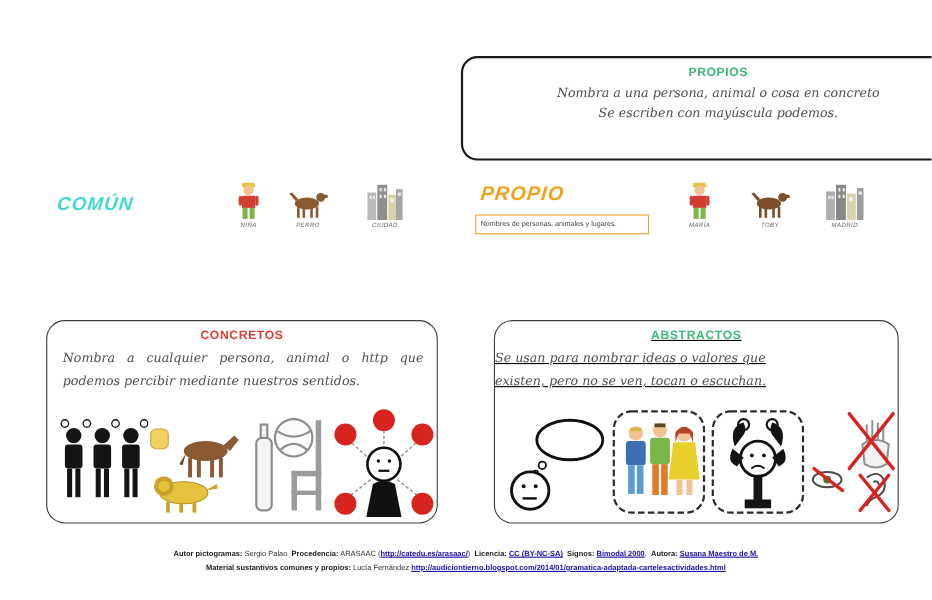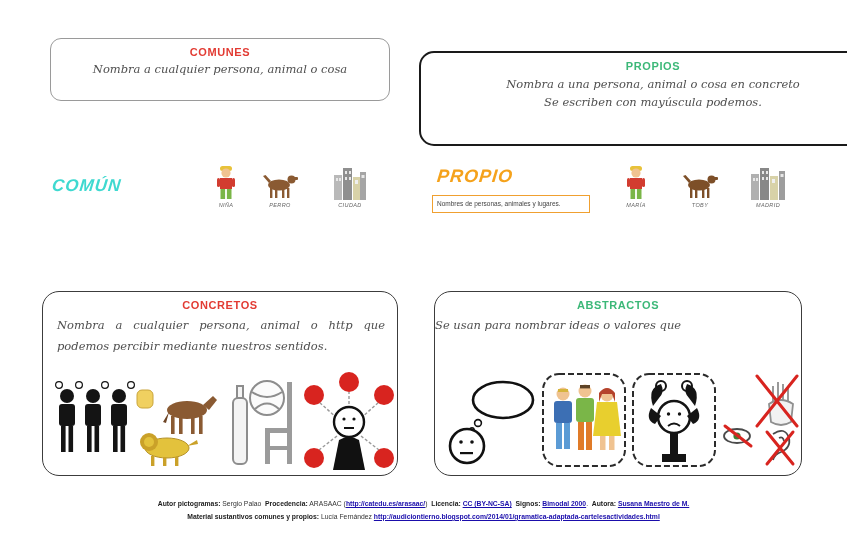--- a/index.html
+++ b/index.html
@@ -4,21 +4,21 @@
 <style>
   html,body{margin:0;padding:0;background:#fff;}
   .page{position:relative;width:847px;height:545px;background:#ffffff;overflow:hidden;
         font-family:"Liberation Sans",sans-serif;}
 
   
   .box{position:absolute;background:#fff;box-sizing:border-box;}
   .box-comunes{left:50px;top:38px;width:340px;height:63px;border:1.4px solid #9a9a9a;border-radius:11px;}
   .box-propios{left:419px;top:51px;width:468px;height:95px;border:2.6px solid #1a1a1a;border-radius:15px;}
   .box-concretos{left:42px;top:291px;width:356px;height:185px;border:1.7px solid #3c3c3c;border-radius:17px;}
-  .box-abstractos{left:434px;top:291px;width:368px;height:185px;border:1.7px solid #3c3c3c;border-radius:17px;}
+  .box-abstractos{left:449px;top:291px;width:368px;height:185px;border:1.7px solid #3c3c3c;border-radius:17px;text-decoration:underline;}
 
   .box-title{text-align:center;font-weight:bold;font-size:11px;letter-spacing:.6px;margin-top:7px;
              font-family:"Liberation Sans",sans-serif;}
   .t-red{color:#e23b33;}
   .t-green{color:#3cb878;}
 
   .script{font-family:"DejaVu Serif",serif;font-style:italic;color:#4f4f4f;}
   .box-body{font-size:11.5px;line-height:1.55;}
   .box-comunes .box-body{text-align:center;margin-top:3px;}
   .box-propios .box-body{text-align:center;margin-top:4px;}
@@ -47,24 +47,20 @@
           color:#333;line-height:1.9;}
   .footer span{white-space:pre;}
   .f-bold{font-weight:bold;color:#1c1c1c;}
   .f-link{color:#1a0dab;text-decoration:underline;font-weight:bold;cursor:pointer;}
 </style>
 </head>
 <body>
 
 <div class="page">
 
-  <div class="box box-comunes">
-    <div class="box-title t-red">COMUNES</div>
-    <div class="box-body script">Nombra a cualquier persona, animal o cosa</div>
-  </div>
 
   <div class="box box-propios">
     <div class="box-title t-green">PROPIOS</div>
     <div class="box-body script">Nombra a una persona, animal o cosa en concreto</div>
     <div class="box-body script" style="margin-top:0;">Se escriben con mayúscula podemos.</div>
   </div>
 
   <div class="hand-label lbl-comun">COMÚN</div>
 
   <div class="example" style="left:198px;top:164px;">
@@ -259,20 +255,21 @@
         <circle cx="51" cy="49" r="1.6" fill="#111"></circle>
         <rect x="41" y="57" width="10" height="2" fill="#111"></rect>
         <path d="M30,100 L36,70 Q46,64 56,70 L62,100 Z" fill="#111"></path>
       </svg>
     </div>
   </div>
 
   <div class="box box-abstractos">
     <div class="box-title t-green">ABSTRACTOS</div>
     <div class="box-body script">Se usan para nombrar ideas o valores que</div>
+    <div class="box-body script" style="margin-top:0;">existen, pero no se ven, tocan o escuchan.</div>
 
     <div class="cluster" style="left:10px;top:84px;">
       <svg width="92" height="92" viewBox="0 0 92 92">
         <ellipse cx="58" cy="24" rx="30" ry="18" fill="#fff" stroke="#111" stroke-width="2.6"></ellipse>
         <circle cx="33" cy="47" r="3.4" fill="#fff" stroke="#111" stroke-width="1.6"></circle>
         <circle cx="27" cy="54" r="2.2" fill="#fff" stroke="#111" stroke-width="1.4"></circle>
         <circle cx="22" cy="70" r="17" fill="#fff" stroke="#111" stroke-width="2.6"></circle>
         <circle cx="16" cy="66" r="1.8" fill="#111"></circle>
         <circle cx="27" cy="66" r="1.8" fill="#111"></circle>
         <rect x="15" y="76" width="13" height="2.2" fill="#111"></rect>

